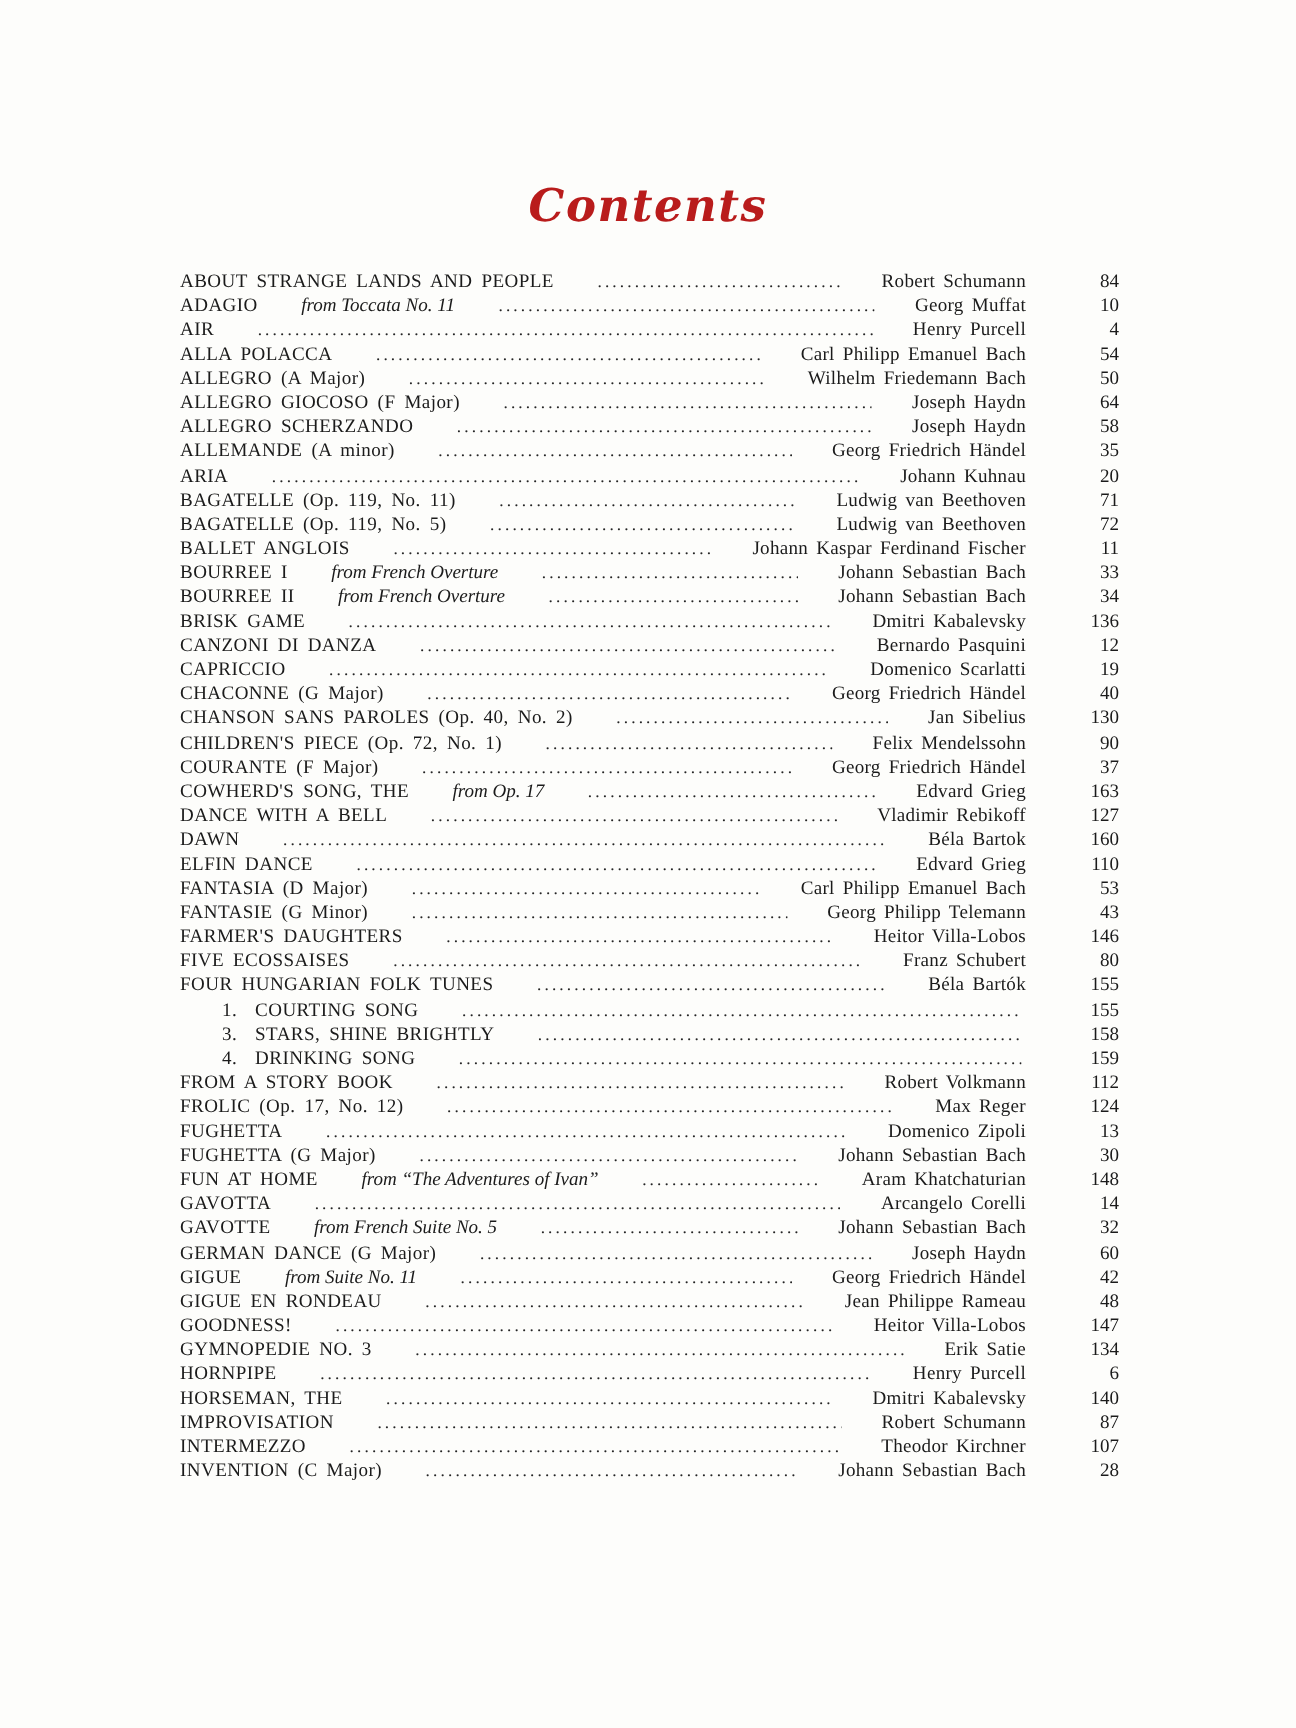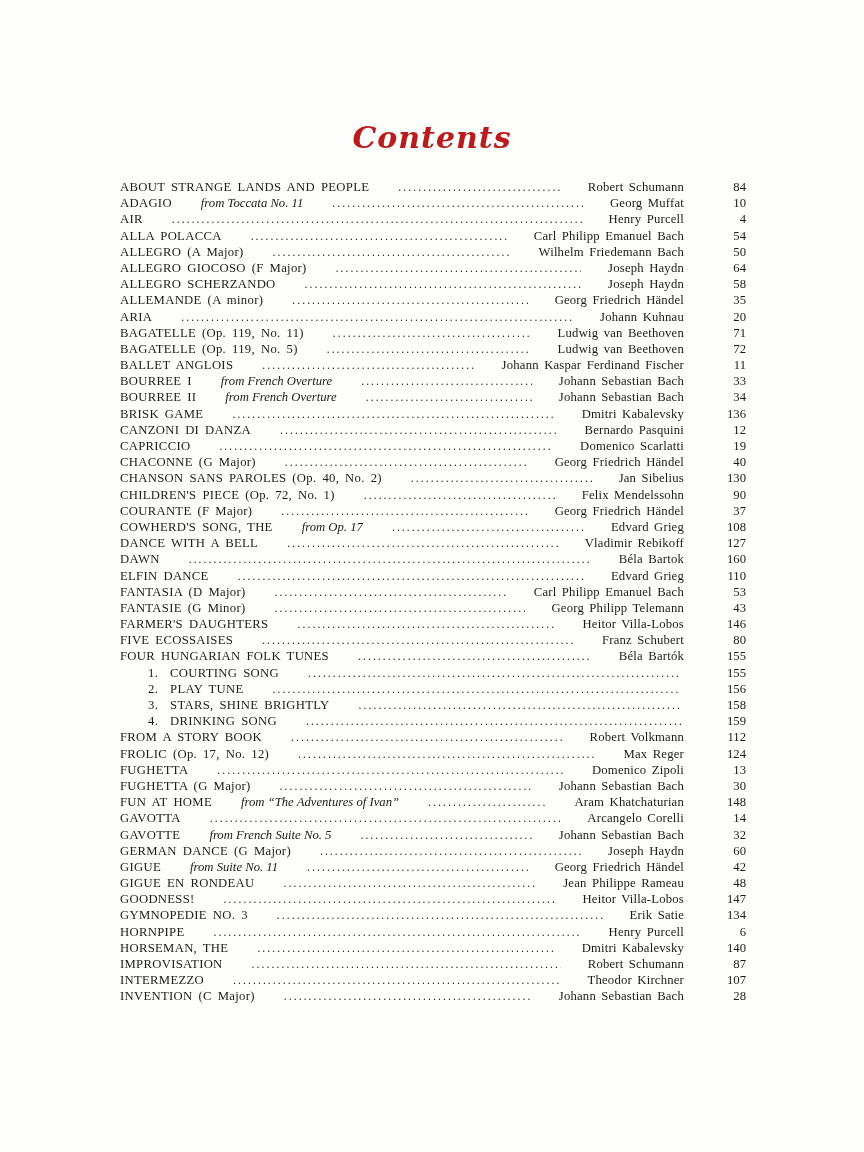--- a/index.html
+++ b/index.html
@@ -230,21 +230,21 @@
 
     <span class="leader"></span>
     <span class="composer">Georg Friedrich Händel</span>
     <span class="pagenum">37</span>
   </div>
       <div class="row">
     <span class="t">COWHERD'S SONG, THE</span>
     <span class="it">from Op. 17</span>
     <span class="leader"></span>
     <span class="composer">Edvard Grieg</span>
-    <span class="pagenum">108</span>
+    <span class="pagenum">163</span>
   </div>
       <div class="row">
     <span class="t">DANCE WITH A BELL</span>
 
     <span class="leader"></span>
     <span class="composer">Vladimir Rebikoff</span>
     <span class="pagenum">127</span>
   </div>
       <div class="row">
     <span class="t">DAWN</span>
@@ -296,27 +296,20 @@
     <span class="pagenum">155</span>
   </div>
       <div class="row indent">
     <span class="t">1.  COURTING SONG</span>
 
     <span class="leader"></span>
 
     <span class="pagenum">155</span>
   </div>
       <div class="row indent">
-    <span class="t">2.  PLAY TUNE</span>
-
-    <span class="leader"></span>
-
-    <span class="pagenum">156</span>
-  </div>
-      <div class="row indent">
     <span class="t">3.  STARS, SHINE BRIGHTLY</span>
 
     <span class="leader"></span>
 
     <span class="pagenum">158</span>
   </div>
       <div class="row indent">
     <span class="t">4.  DRINKING SONG</span>
 
     <span class="leader"></span>

